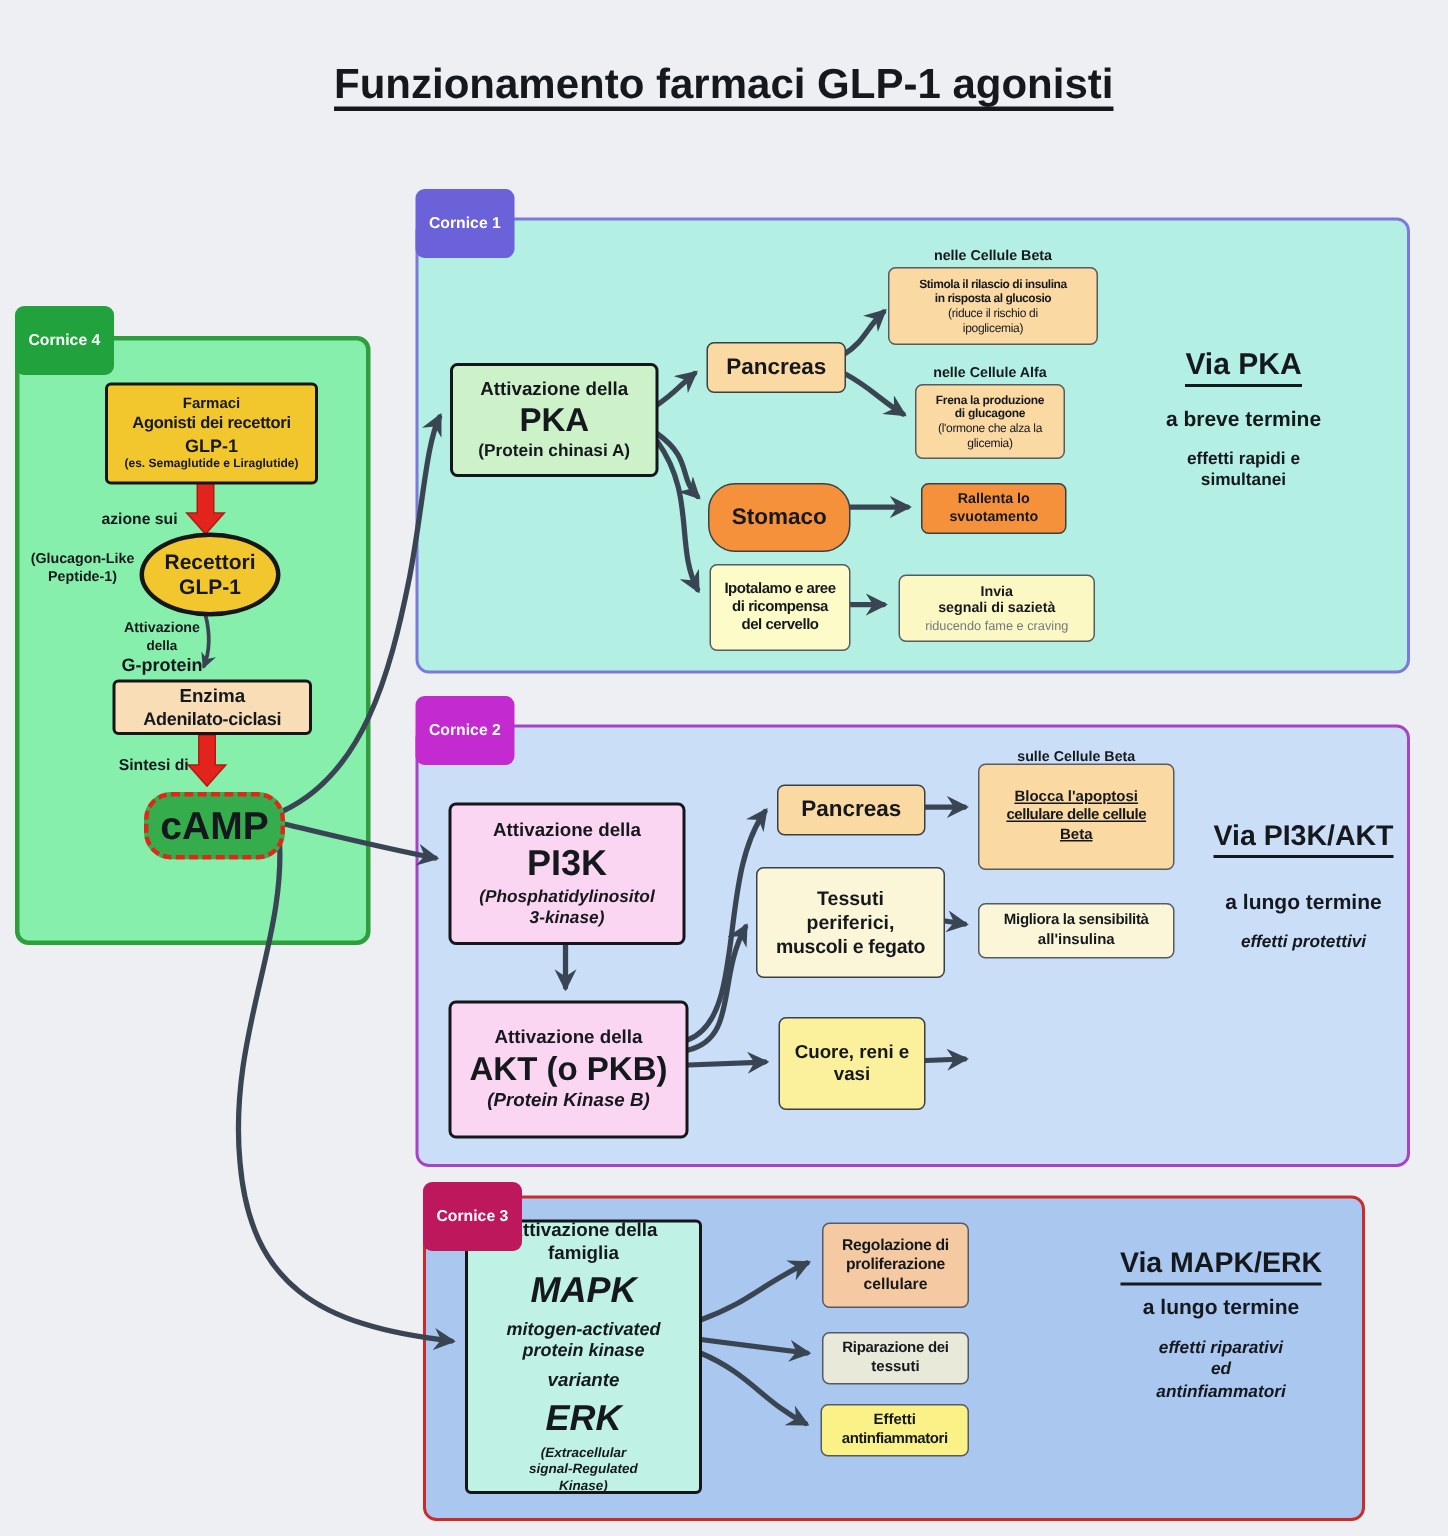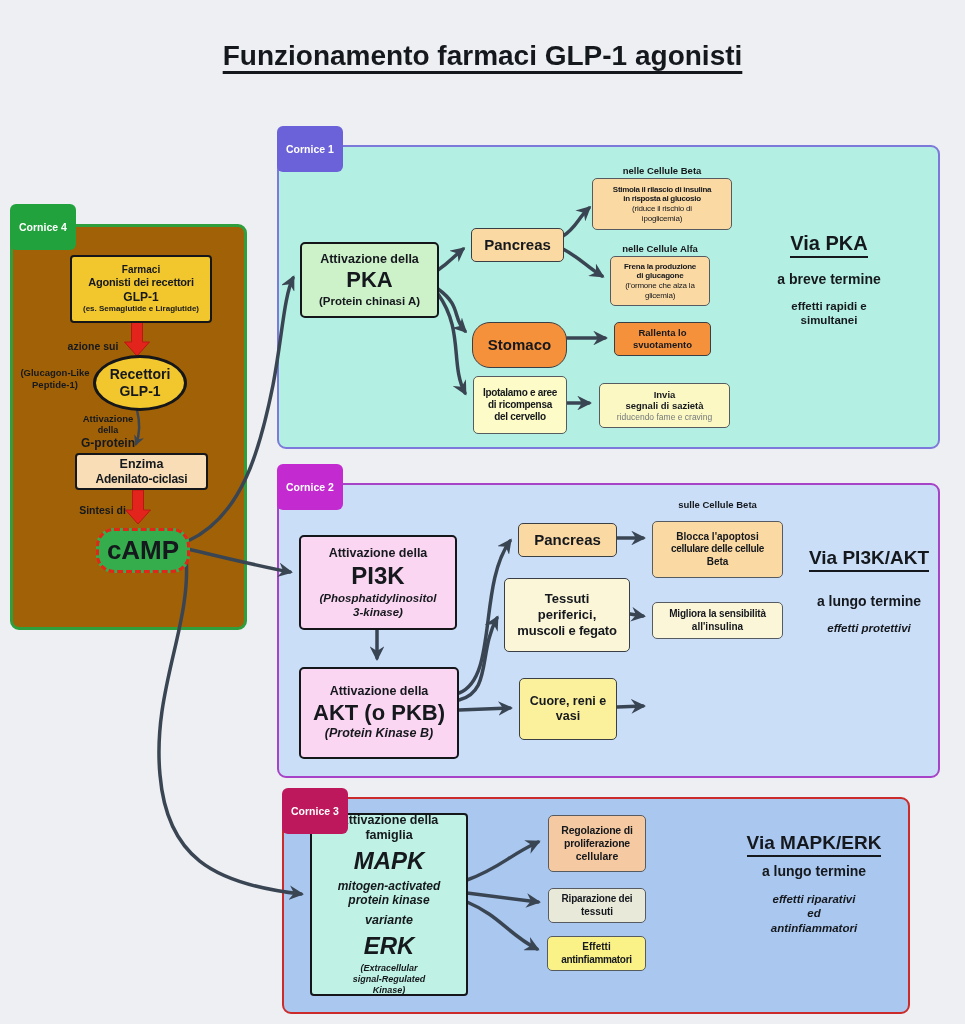--- a/index.html
+++ b/index.html
@@ -47,21 +47,21 @@
               text-underline-offset:6px;text-decoration-thickness:3px;}
 </style>
 </head>
 <body>
 
 <div id="title">
   <span>Funzionamento farmaci GLP-1 agonisti</span>
 </div>
 
 <div class="badge" style="left:10px;top:204px;background:#21a23c;">Cornice 4</div>
-<div class="panel" style="left:10px;top:224px;width:237px;height:406px;background:#a16207;border:3px solid #2f9e3d;">
+<div class="panel" style="left:10px;top:224px;width:237px;height:406px;background:#86efac;border:3px solid #2f9e3d;">
 
   <div class="node gold" style="left:57px;top:28px;width:142px;height:68px;border-radius:4px;">
     <div class="b s10">Farmaci</div>
     <div class="b s11 ls2">Agonisti dei recettori</div>
     <div class="b s12">GLP-1</div>
     <div class="b s8">(es. Semaglutide e Liraglutide)</div>
   </div>
 
   <div class="label b s105" style="left:40px;top:113px;width:80px;">azione sui</div>
 
@@ -170,21 +170,21 @@
     <div class="b s22">AKT (o PKB)</div>
     <div class="b i s125">(Protein Kinase B)</div>
   </div>
 
   <div class="node peach" style="left:239px;top:38px;width:99px;height:34px;">
     <div class="b s15">Pancreas</div>
   </div>
 
   <div class="label b s95" style="left:371px;top:14px;width:135px;">sulle Cellule Beta</div>
 
-  <div class="node peach" style="left:373px;top:36px;width:131px;height:57px;border-color:#565b61;">
+  <div class="node peach" style="left:373px;top:24px;width:131px;height:71px;border-color:#565b61;text-decoration:underline;">
     <div class="b s10">Blocca l'apoptosi</div>
     <div class="b s10 ls3">cellulare delle cellule</div>
     <div class="b s10">Beta</div>
   </div>
 
   <div class="node cream" style="left:225px;top:93px;width:126px;height:74px;border-color:#3a3f45;">
     <div class="b s13">Tessuti</div>
     <div class="b s13">periferici,</div>
     <div class="b s13 ls2">muscoli e fegato</div>
   </div>

